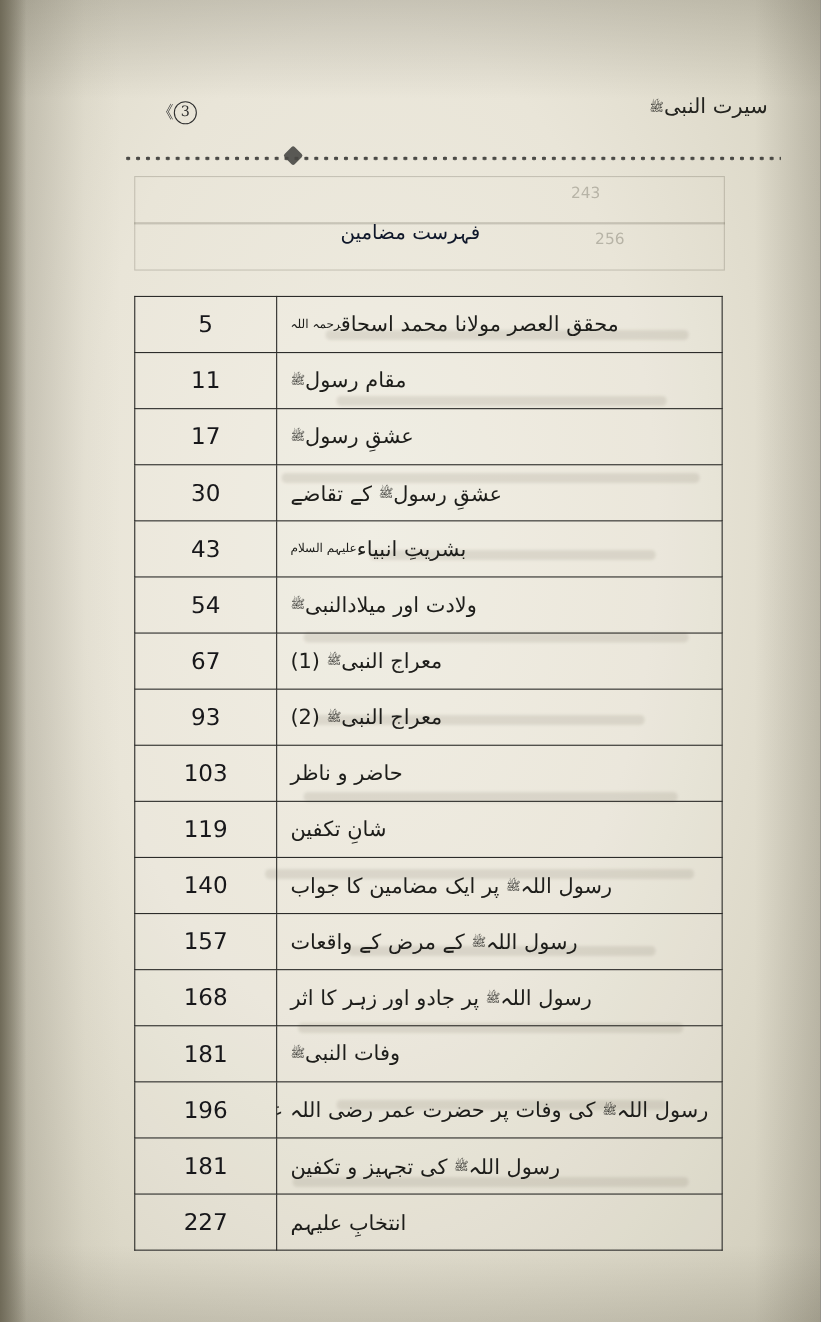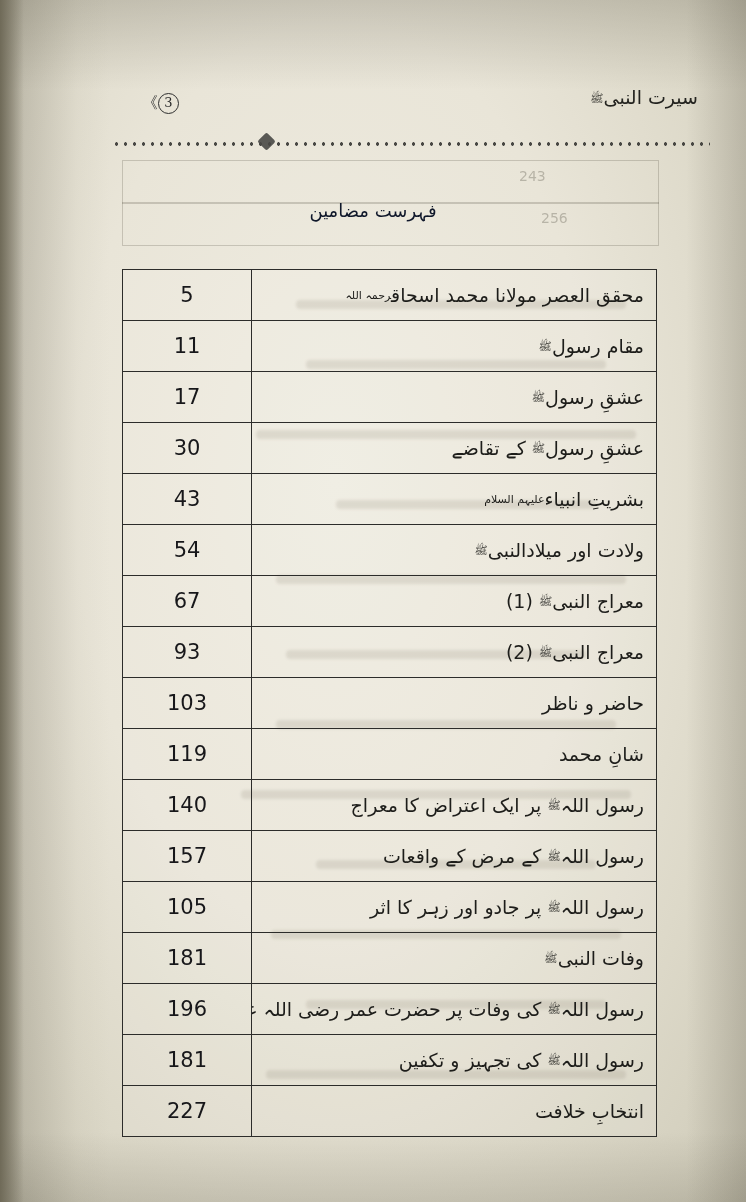--- a/index.html
+++ b/index.html
@@ -161,21 +161,21 @@
     table-layout: fixed;
   }
   .toc-table td {
     border: 1.4px solid #2c2c2a;
     height: 50px;
     padding: 0 12px;
     vertical-align: middle;
     background: rgba(255,255,255,0.10);
   }
   .cell-subject {
-    text-align: right;
+    text-align: left;
     font-family: "DejaVu Sans", sans-serif;
     font-size: 19px;
     color: #1d1d1a;
     white-space: nowrap;
     overflow: hidden;
   }
   .cell-page {
     width: 104px;
     text-align: center;
     font-family: "DejaVu Sans", sans-serif;
@@ -305,44 +305,44 @@
         <td class="cell-page">93</td>
       </tr>
       <tr>
         <td class="cell-subject">
           <span>حاضر و ناظر</span>
         </td>
         <td class="cell-page">103</td>
       </tr>
       <tr>
         <td class="cell-subject">
-          <span>شانِ محمد</span>
+          <span>شانِ تکفین</span>
         </td>
         <td class="cell-page">119</td>
       </tr>
       <tr>
         <td class="cell-subject">
           <span>رسول اللہ</span><span class="sal">ﷺ</span>
-          <span>پر ایک اعتراض کا معراج</span>
+          <span>پر ایک مضامین کا جواب</span>
         </td>
         <td class="cell-page">140</td>
       </tr>
       <tr>
         <td class="cell-subject">
           <span>رسول اللہ</span><span class="sal">ﷺ</span>
           <span>کے مرض کے واقعات</span>
         </td>
         <td class="cell-page">157</td>
       </tr>
       <tr>
         <td class="cell-subject">
           <span>رسول اللہ</span><span class="sal">ﷺ</span>
           <span>پر جادو اور زہر کا اثر</span>
         </td>
-        <td class="cell-page">105</td>
+        <td class="cell-page">168</td>
       </tr>
       <tr>
         <td class="cell-subject">
           <span>وفات النبی</span><span class="sal">ﷺ</span>
         </td>
         <td class="cell-page">181</td>
       </tr>
       <tr>
         <td class="cell-subject">
           <span>رسول اللہ</span><span class="sal">ﷺ</span>
@@ -352,21 +352,21 @@
       </tr>
       <tr>
         <td class="cell-subject">
           <span>رسول اللہ</span><span class="sal">ﷺ</span>
           <span>کی تجہیز و تکفین</span>
         </td>
         <td class="cell-page">181</td>
       </tr>
       <tr>
         <td class="cell-subject">
-          <span>انتخابِ خلافت</span>
+          <span>انتخابِ علیہم</span>
         </td>
         <td class="cell-page">227</td>
       </tr>
     </tbody>
   </table>
 
   <div class="paper-shade-top"></div>
   <div class="paper-shade-left"></div>
   <div class="paper-shade-right"></div>
   <div class="paper-shade-bottom"></div>

